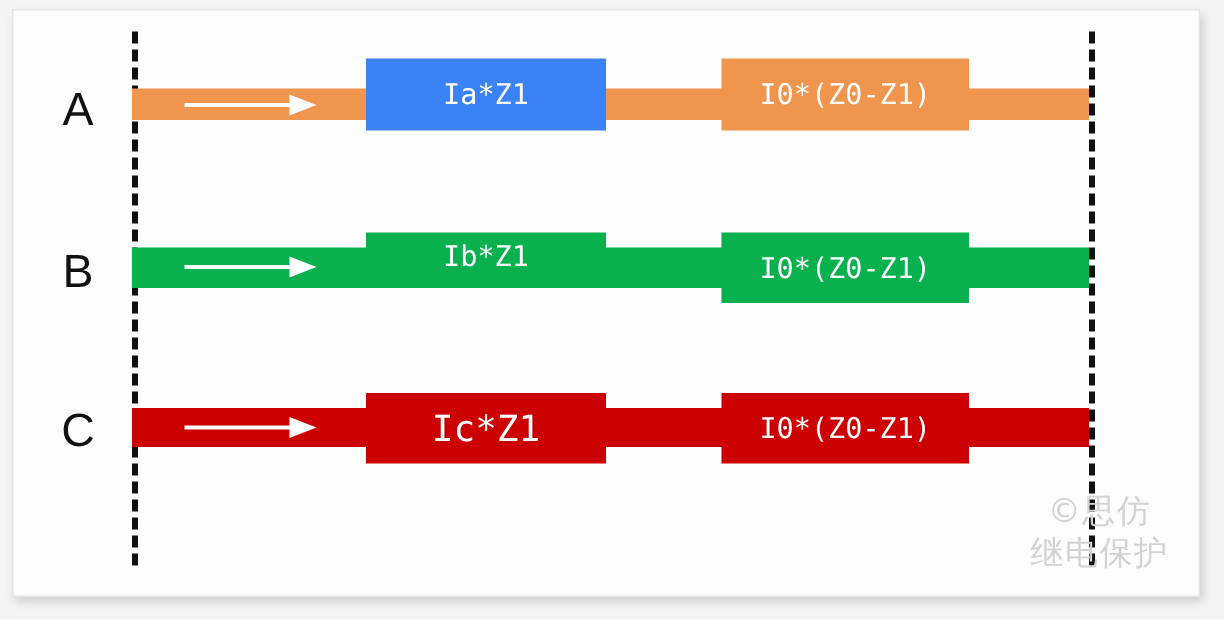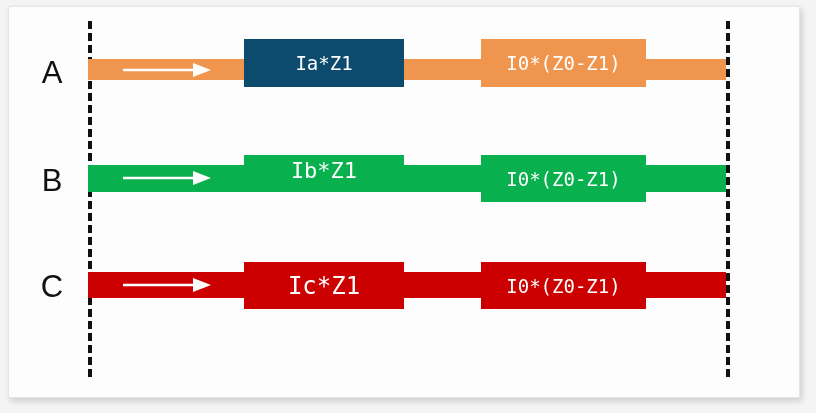--- a/index.html
+++ b/index.html
@@ -115,36 +115,36 @@
     <div class="boundary" id="boundary-left" style="border-left-color: rgb(17, 17, 17);"></div>
     <div class="boundary" id="boundary-right" style="border-left-color: rgb(17, 17, 17);"></div>
 
     <div class="phase-letter" style="top:50px;">A</div>
     <div class="phase-row">
       <div class="conductor" style="top: 52px; height: 21px; background: rgb(240, 149, 78);"></div>
       <svg class="arrow" style="left:112px; top:54px;" width="92" height="18" viewBox="0 0 92 18">
         <line x1="2" y1="9" x2="76" y2="9" stroke="#ffffff" stroke-width="2.6"></line>
         <polygon points="72,2 90,9 72,16" fill="#ffffff"></polygon>
       </svg>
-      <div class="drop-block" style="left: 235px; top: 32px; width: 160px; height: 48px; font-size: 19px; background: #0c4a6e;">
+      <div class="drop-block" style="left: 235px; top: 32px; width: 160px; height: 48px; font-size: 19px; background: #3b82f6;">
         <span>Ia*Z1</span>
       </div>
       <div class="drop-block" style="left: 472px; top: 32px; width: 165px; height: 48px; font-size: 19px; background: rgb(240, 149, 78);">
         <span>I0*(Z0-Z1)</span>
       </div>
     </div>
 
     <div class="phase-letter" style="top:158px;">B</div>
     <div class="phase-row">
       <div class="conductor" style="top: 158px; height: 27px; background: rgb(9, 176, 78);"></div>
       <svg class="arrow" style="left:112px; top:162px;" width="92" height="18" viewBox="0 0 92 18">
         <line x1="2" y1="9" x2="76" y2="9" stroke="#ffffff" stroke-width="2.6"></line>
         <polygon points="72,2 90,9 72,16" fill="#ffffff"></polygon>
       </svg>
-      <div class="drop-block" style="left: 235px; top: 148px; width: 160px; height: 31px; font-size: 22px; background: rgb(9, 176, 78);">
+      <div class="drop-block" style="left: 235px; top: 148px; width: 160px; height: 31px; font-size: 19px; background: rgb(9, 176, 78);">
         <span>Ib*Z1</span>
       </div>
       <div class="drop-block" style="left: 472px; top: 148px; width: 165px; height: 47px; font-size: 19px; background: rgb(9, 176, 78);">
         <span>I0*(Z0-Z1)</span>
       </div>
     </div>
 
     <div class="phase-letter" style="top:264px;">C</div>
     <div class="phase-row">
       <div class="conductor" style="top: 265px; height: 26px; background: rgb(204, 0, 0);"></div>
@@ -153,15 +153,19 @@
         <polygon points="72,2 90,9 72,16" fill="#ffffff"></polygon>
       </svg>
       <div class="drop-block" style="left: 235px; top: 255px; width: 160px; height: 47px; font-size: 24px; background: rgb(204, 0, 0);">
         <span>Ic*Z1</span>
       </div>
       <div class="drop-block" style="left: 472px; top: 255px; width: 165px; height: 47px; font-size: 19px; background: rgb(204, 0, 0);">
         <span>I0*(Z0-Z1)</span>
       </div>
     </div>
 
+    <div id="watermark" style="color: rgb(210, 210, 210);">
+      <div>©思仿</div>
+      <div>继电保护</div>
+    </div>
 
   </div>
 </div>
 
 </body></html>

